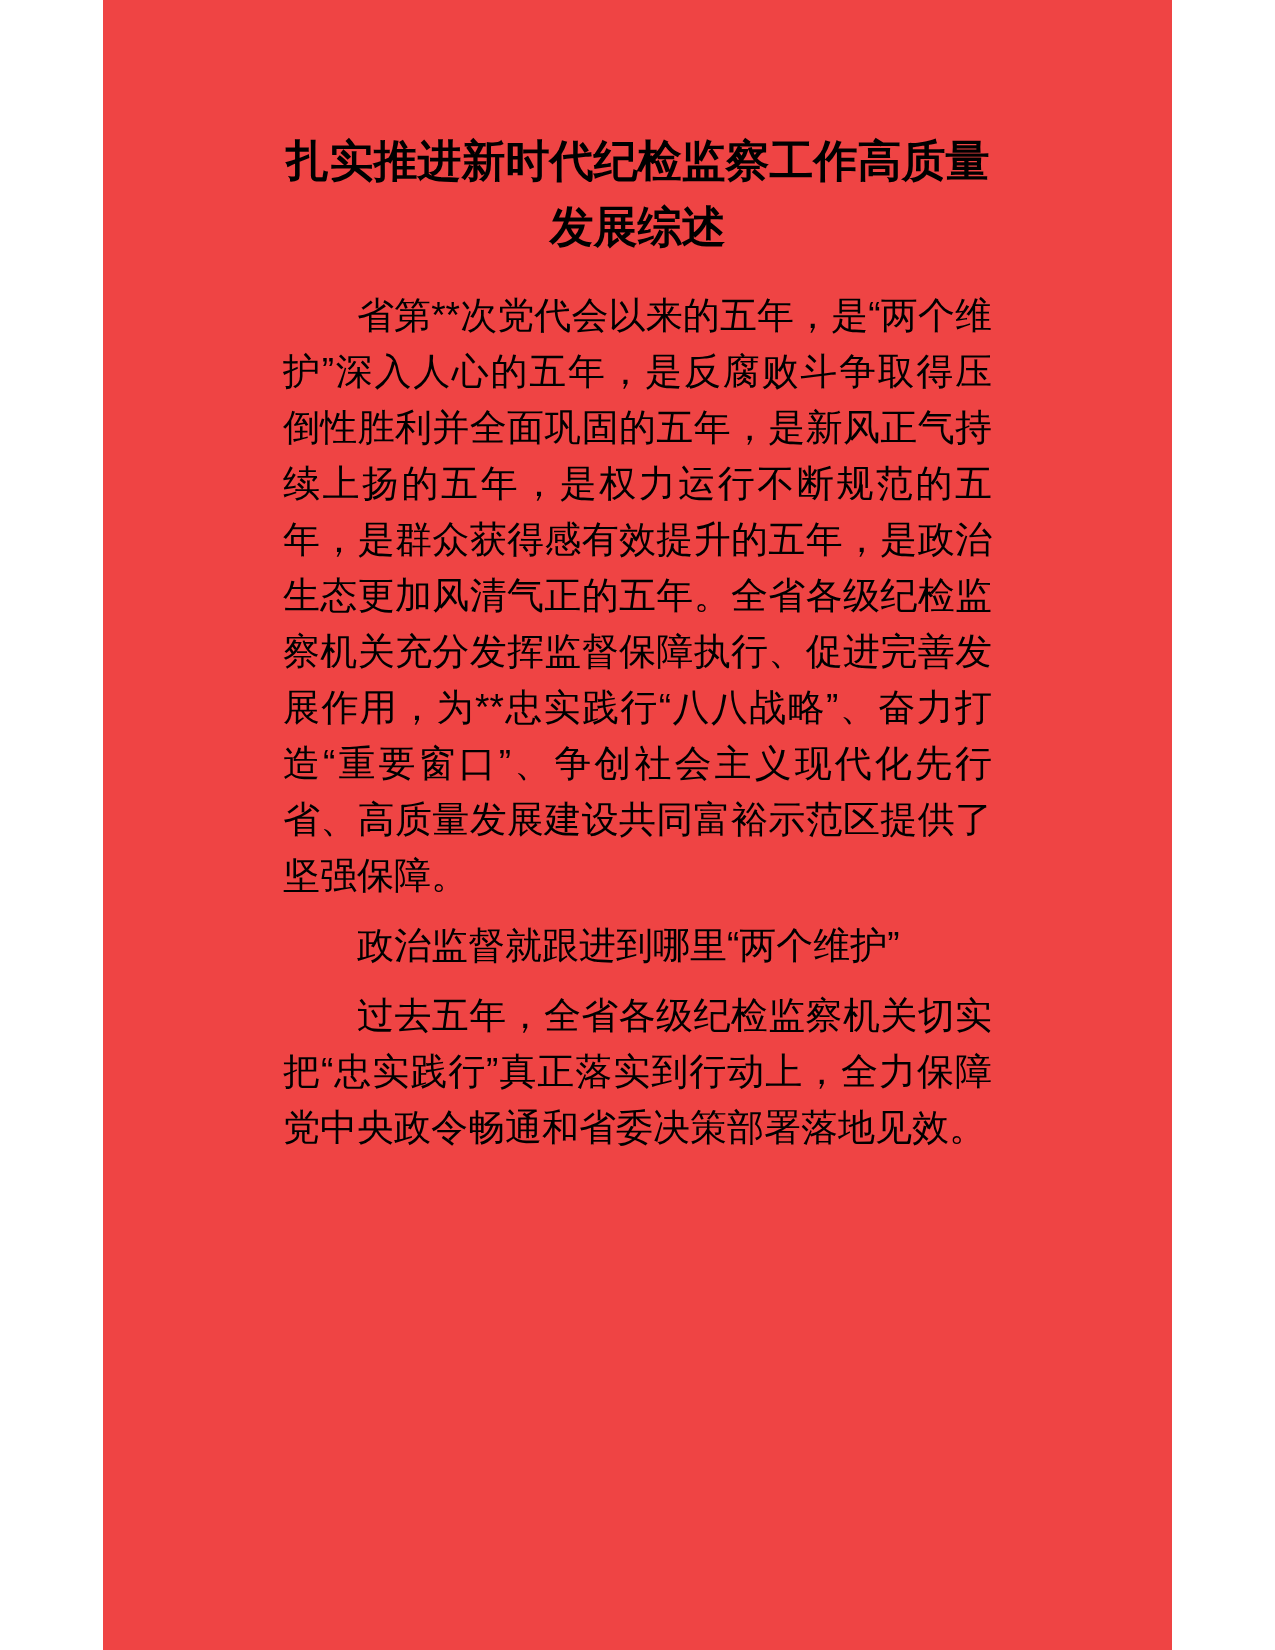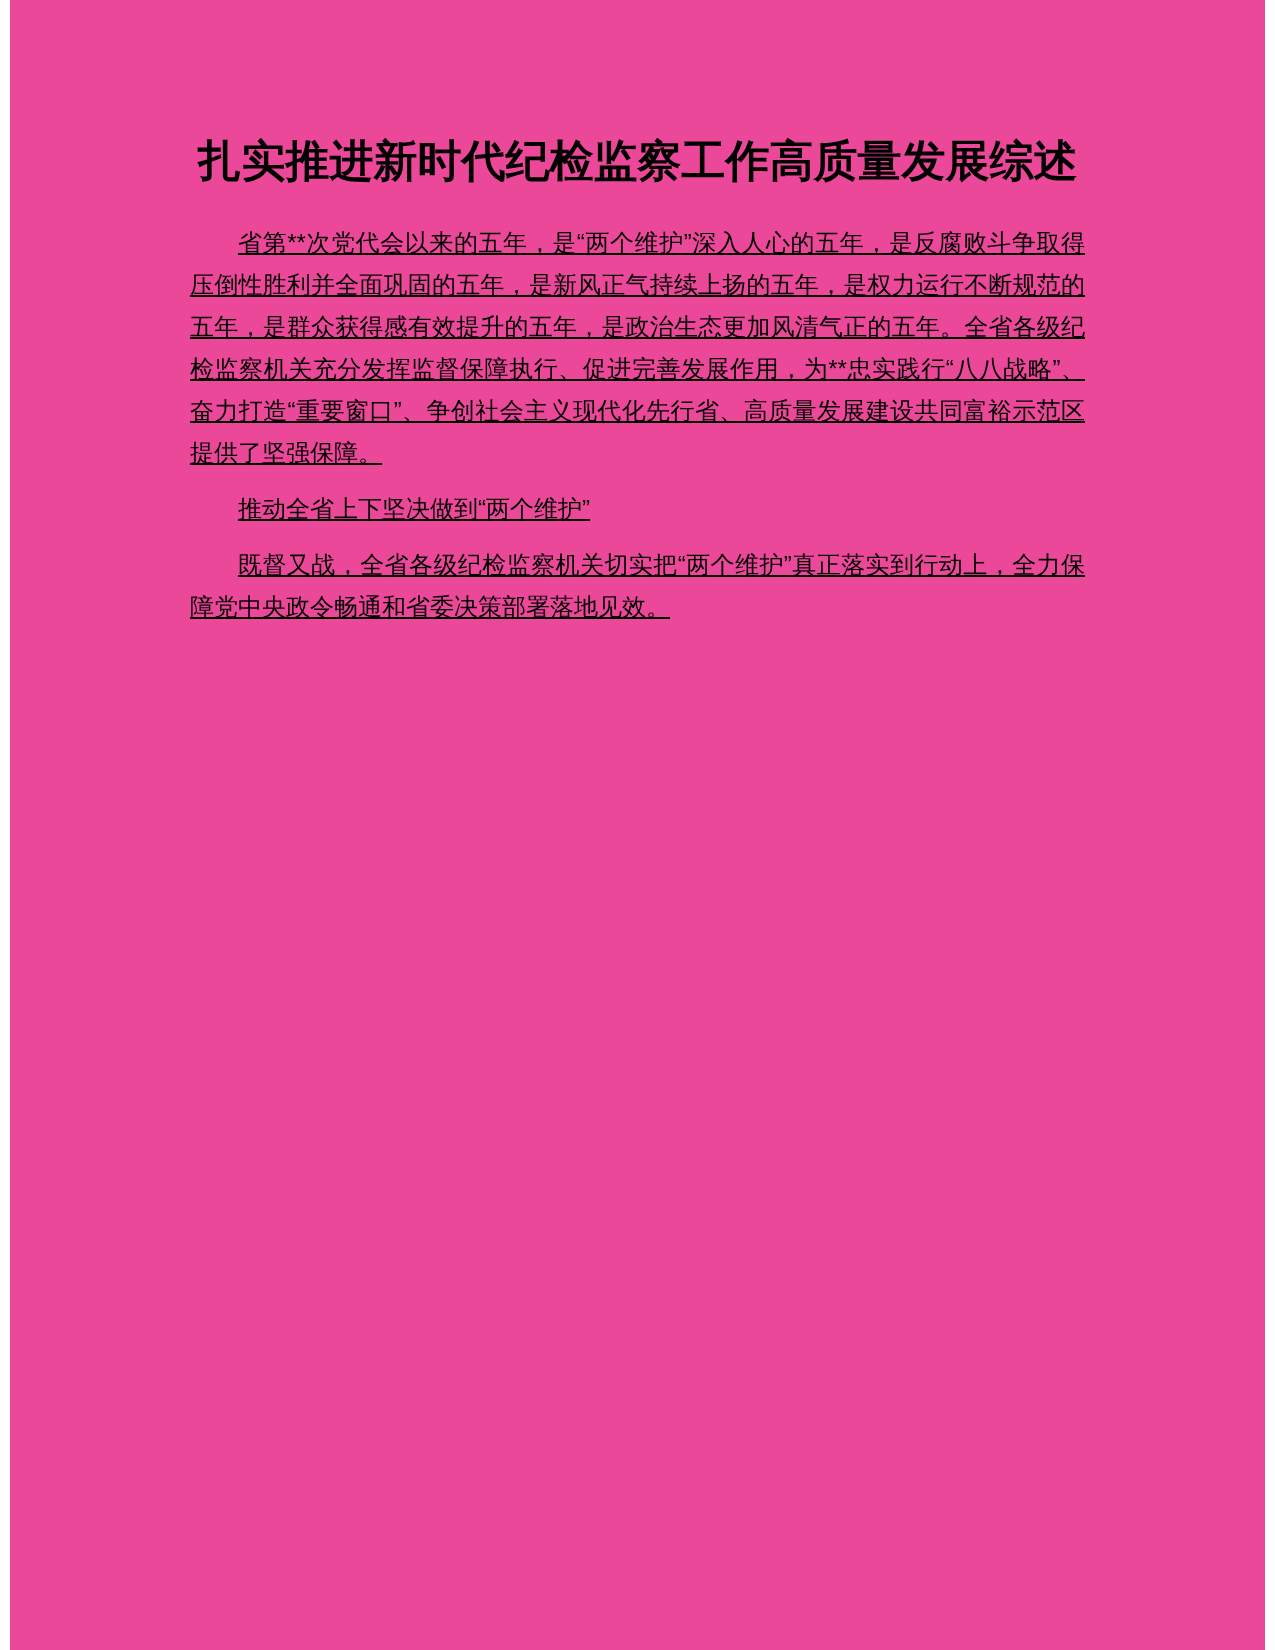--- a/index.html
+++ b/index.html
@@ -4,57 +4,56 @@
 <style>
   * { margin: 0; padding: 0; box-sizing: border-box; }
 
   html, body {
     background: #ffffff;
     font-family: "Liberation Sans", "DejaVu Sans", sans-serif;
     color: #000000;
   }
 
   .page {
-    width: 1255px;
+    width: 1069px;
     height: 1650px;
     margin: 0 auto;
-    background: #ec4899;
+    background: #ef4444;
     padding: 128px 180px 60px 180px;
     overflow: hidden;
   }
 
   .doc-title {
     font-size: 44px;
     font-weight: 700;
     line-height: 1.5;
     text-align: center;
     color: #000000;
     margin-bottom: 28px;
   }
 
   .doc-body p {
-    font-size: 24px;
-    line-height: 42px;
+    font-size: 37px;
+    line-height: 56px;
     text-align: justify;
     text-indent: 2em;
     color: #000000;
     margin-bottom: 14px;
     font-weight: 500;
-    text-decoration: underline;
   }
 </style>
 </head>
 <body>
 
 <div class="page">
 
   <h1 class="doc-title">扎实推进新时代纪检监察工作高质量发展综述</h1>
 
   <div class="doc-body">
     <p>省第**次党代会以来的五年，是“两个维护”深入人心的五年，是反腐败斗争取得压倒性胜利并全面巩固的五年，是新风正气持续上扬的五年，是权力运行不断规范的五年，是群众获得感有效提升的五年，是政治生态更加风清气正的五年。全省各级纪检监察机关充分发挥监督保障执行、促进完善发展作用，为**忠实践行“八八战略”、奋力打造“重要窗口”、争创社会主义现代化先行省、高质量发展建设共同富裕示范区提供了坚强保障。</p>
 
-    <p>推动全省上下坚决做到“两个维护”</p>
+    <p>政治监督就跟进到哪里“两个维护”</p>
 
-    <p>既督又战，全省各级纪检监察机关切实把“两个维护”真正落实到行动上，全力保障党中央政令畅通和省委决策部署落地见效。</p>
+    <p>过去五年，全省各级纪检监察机关切实把“忠实践行”真正落实到行动上，全力保障党中央政令畅通和省委决策部署落地见效。</p>
 
   </div>
 
 </div>
 
 </body></html>

